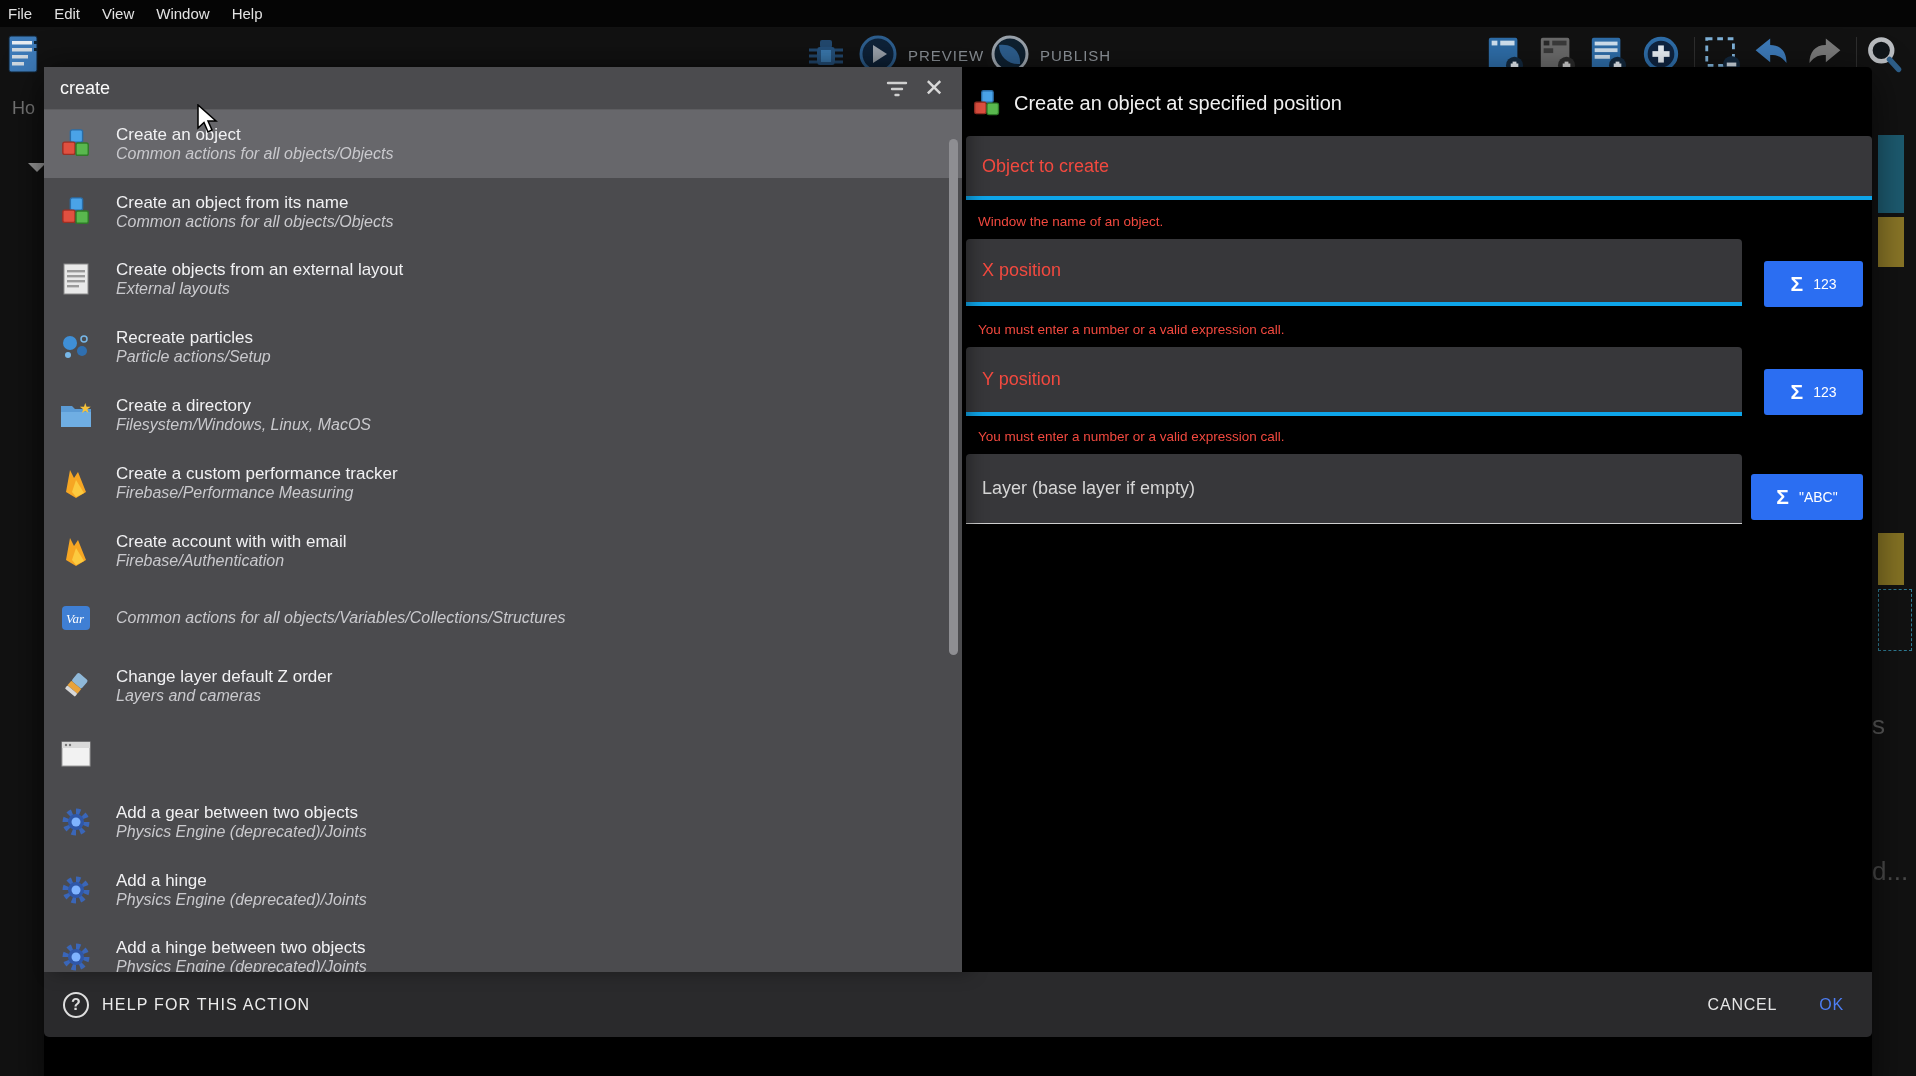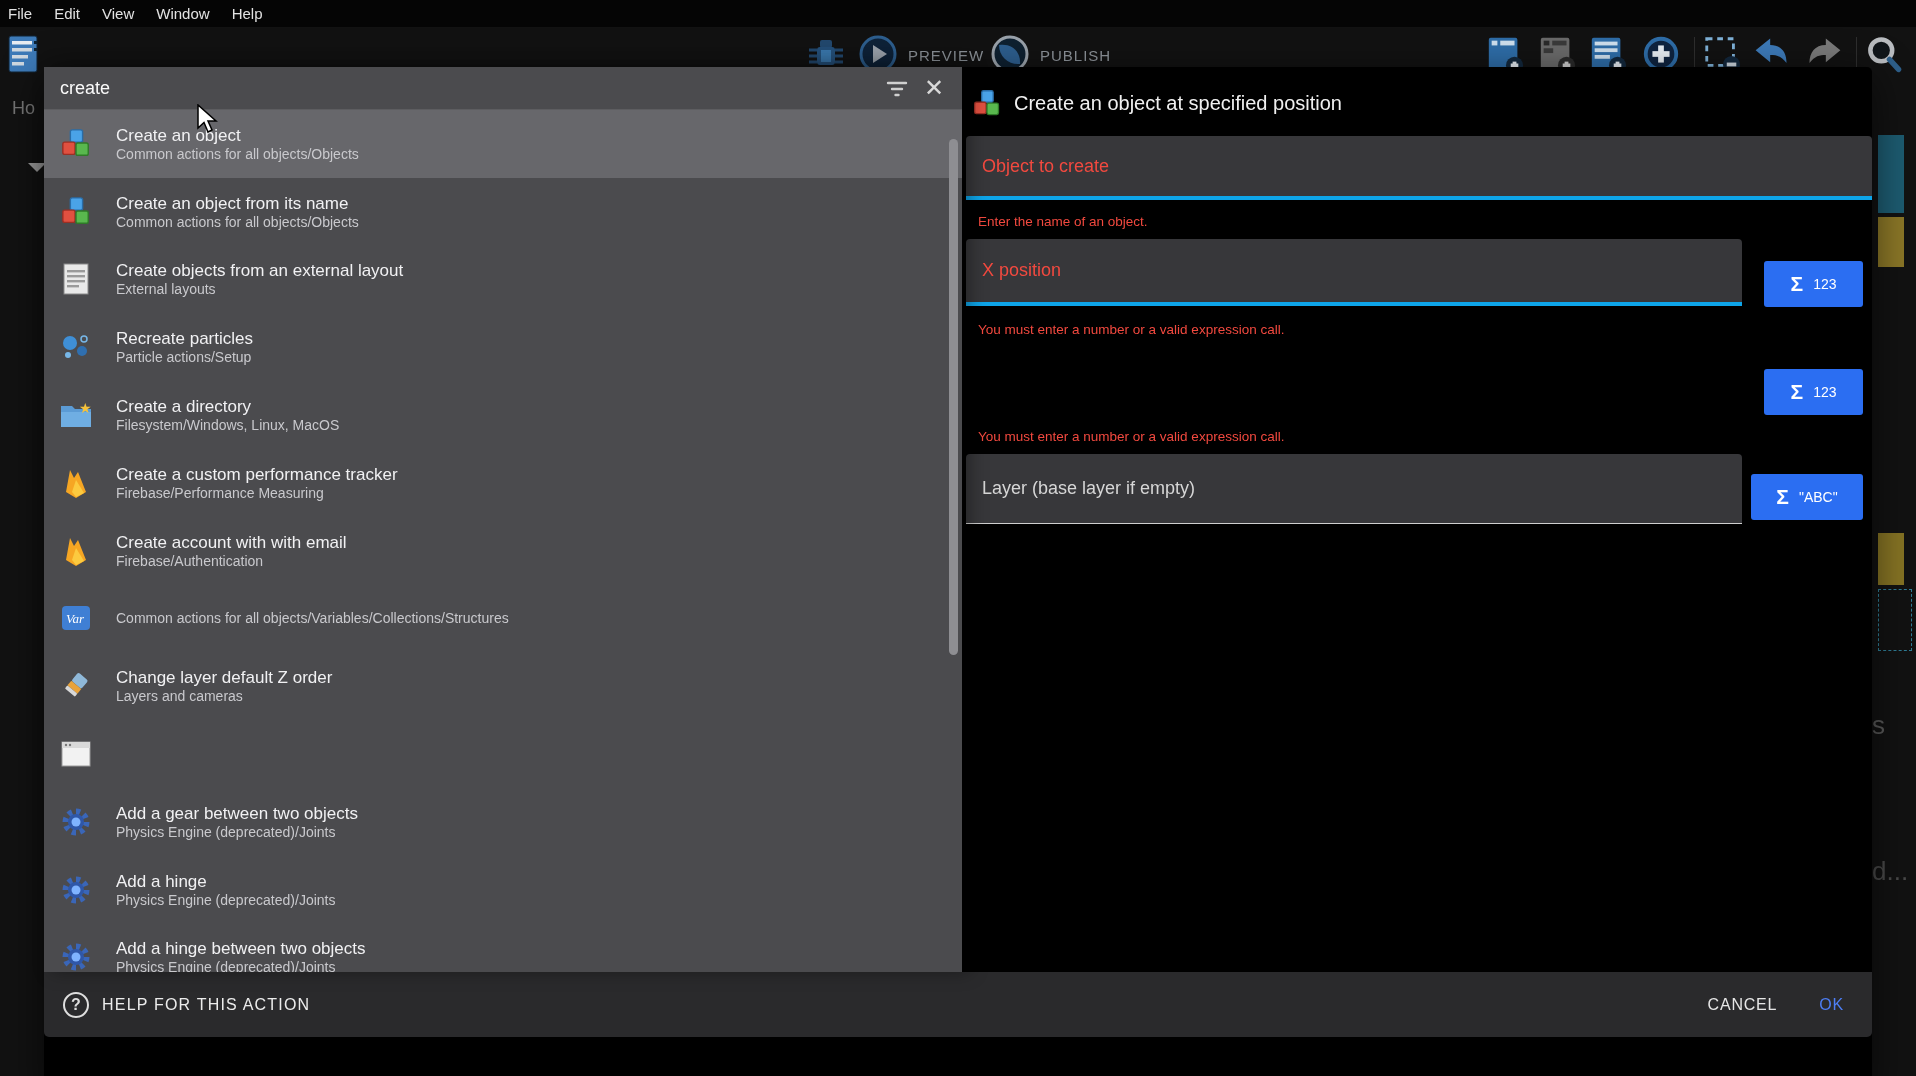--- a/index.html
+++ b/index.html
@@ -83,21 +83,21 @@
   #search-text { color:#fafafa; font-size:18px; margin-left:16px; }
   #filter-icon { position:absolute; left:842px; top:13px; cursor:pointer; }
   #close-icon  { position:absolute; left:880px; top:5px; color:#d8d8d8; font-size:24px;
                  font-weight:300; cursor:pointer; line-height:32px; }
   #result-list { position:absolute; left:0; top:43px; width:918px; height:862px; overflow:hidden; }
   .row { width:918px; height:67.8px; display:flex; align-items:center; padding-left:14px; cursor:pointer; }
   .row.hl { background:#67676b; }
   .row-icon { width:36px; height:36px; flex:0 0 36px; display:flex; align-items:center; justify-content:center; }
   .row-text { margin-left:22px; }
   .row-title { color:#f1f1f3; font-size:17px; }
-  .row-sub { color:#c9c9cd; font-size:14px; margin-top:0; }
+  .row-sub { color:#c9c9cd; font-size:16px; margin-top:0;font-style:italic; }
   #scroll-thumb { position:absolute; left:905px; top:72px; width:9px; height:516px;
                   background:#8e8e92; border-radius:5px; }
 
   
   #cursor { position:absolute; left:197px; top:104px; z-index:50; }
 </style>
 </head>
 <body>
 
 <div id="app">
@@ -236,29 +236,32 @@
         <rect x="11" y="2" width="13" height="13" rx="2" fill="#4aa3e8" stroke="#2a6da8" stroke-width="1.5"></rect>
         <rect x="3" y="15" width="13" height="13" rx="2" fill="#e05040" stroke="#9c2f24" stroke-width="1.5"></rect>
         <rect x="17" y="16" width="13" height="13" rx="2" fill="#59b84e" stroke="#2f7a28" stroke-width="1.5"></rect>
       </svg>
     </div>
     <span id="editor-title">Create an object at specified position</span>
 
     <div id="field-0" class="field-box error">
         <span class="ph">Object to create</span>
       </div>
-    <span id="helper-0" class="helper">Enter the name of an object.</span>
+    <span id="helper-0" class="helper">Window the name of an object.</span>
     <div id="field-1" class="field-box error">
         <span class="ph">X position</span>
       </div>
     <div id="ebtn-1" class="expr-btn">
         <span class="sigma">Σ</span>
         <span class="etype">123</span>
       </div>
     <span id="helper-1" class="helper">You must enter a number or a valid expression call.</span>
+    <div id="field-2" class="field-box error">
+        <span class="ph">Y position</span>
+      </div>
     <div id="ebtn-2" class="expr-btn">
         <span class="sigma">Σ</span>
         <span class="etype">123</span>
       </div>
     <span id="helper-2" class="helper">You must enter a number or a valid expression call.</span>
     <div id="field-3" class="field-box normal">
         <span class="ph">Layer (base layer if empty)</span>
       </div>
     <div id="ebtn-3" class="expr-btn">
         <span class="sigma">Σ</span>

